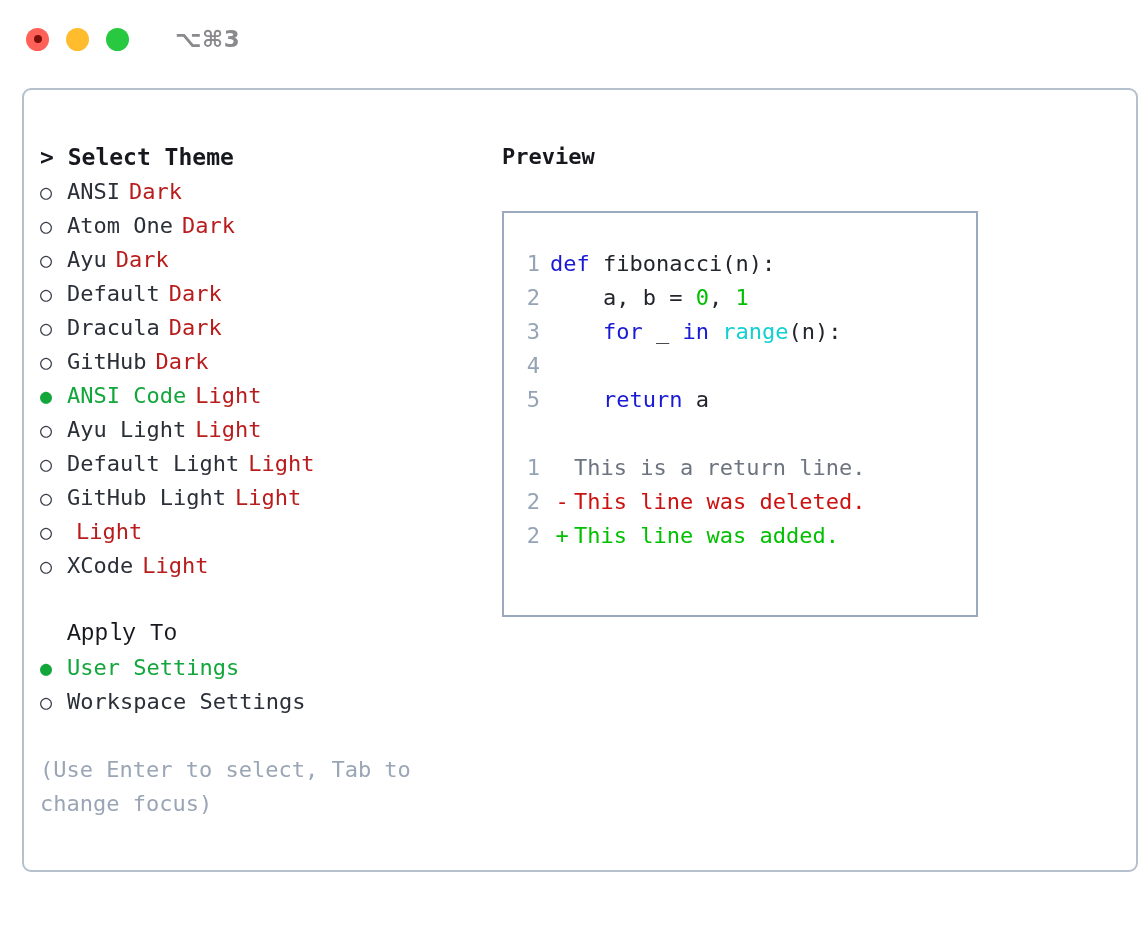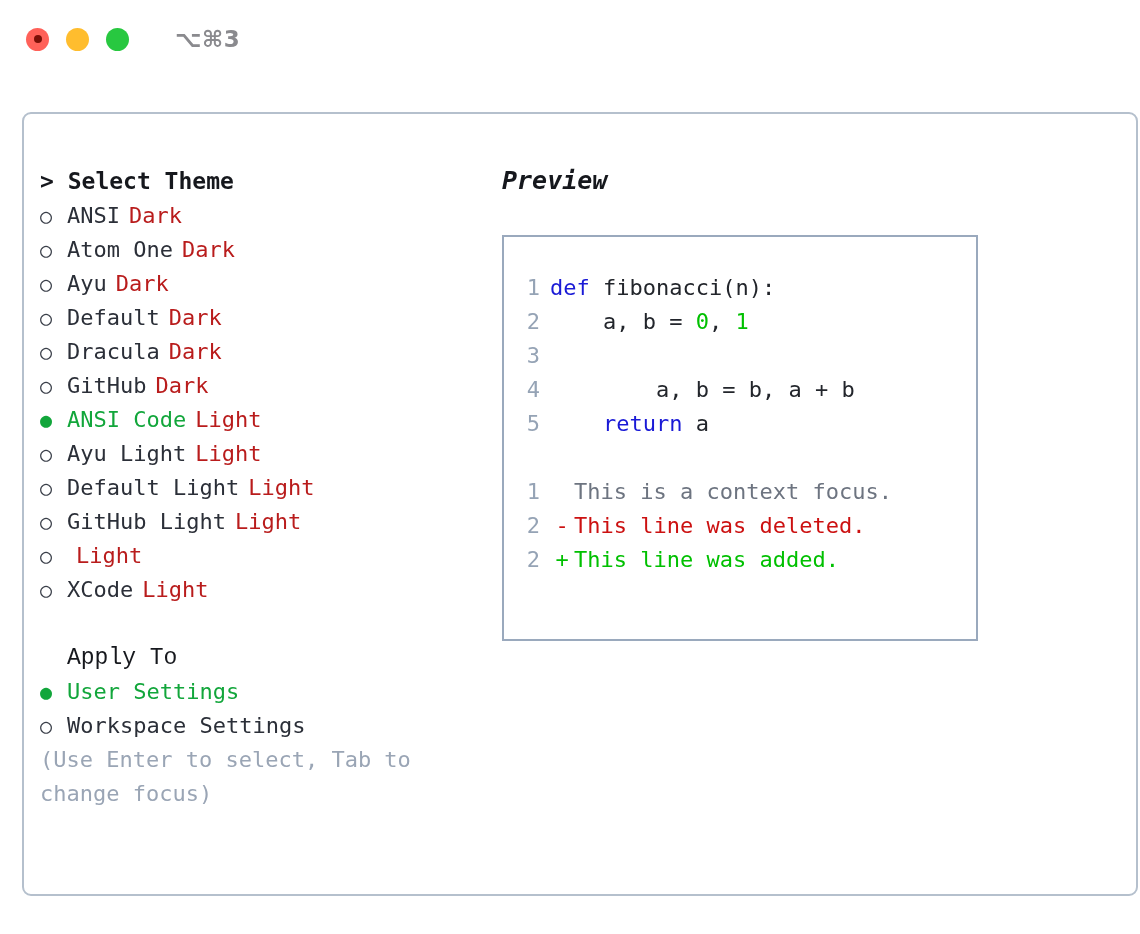--- a/index.html
+++ b/index.html
@@ -69,21 +69,21 @@
     font-weight: bold;
     color: #8a8a8e;
     letter-spacing: 0.5px;
     white-space: nowrap;
   }
 
   
   #main-panel {
     position: absolute;
     left: 22px;
-    top: 112px;
+    top: 88px;
     width: 1116px;
     height: 784px;
     border: 2px solid #b5c0cd;
     border-radius: 9px;
     box-sizing: border-box;
     background: #ffffff;
   }
 
   #panel-columns {
     position: absolute;
@@ -142,41 +142,41 @@
     margin-left: 9px;
   }
 
   #theme-list { margin-top: 1px; }
 
   .group-gap { height: 34px; }
 
   #apply-list { margin-top: 0px; }
 
   #hint-text {
+    margin-top: 34px;
     font-size: 22px;
     line-height: 34px;
     color: #9aa5b5;
     width: 400px;
     padding-left: 0px;
   }
 
   
   #right-column {
     flex: 1 1 auto;
     padding: 50px 0 0 0;
     box-sizing: border-box;
     position: relative;
   }
   #preview-heading {
-    font-size: 25px;
+    font-size: 22px;
     font-weight: bold;
     color: #16181d;
     line-height: 34px;
     margin-left: 0px;
-    font-style: italic;
   }
 
   #preview-frame {
     margin-top: 37px;
     margin-left: 0px;
     width: 476px;
     height: 406px;
     border: 2px solid #9aa9bd;
     box-sizing: border-box;
     background: #ffffff;
@@ -261,27 +261,27 @@
         <div id="hint-text">(Use Enter to select, Tab to change focus)</div>
       </div>
 
       <div id="right-column">
         <div id="preview-heading">Preview</div>
 
         <div id="preview-frame">
           <div id="code-block">
               <div class="code-line"><span class="ln">1</span><span><span class="tok-kw">def</span><span class="tok-fn"> fibonacci</span><span class="code-text">(n):</span></span></div>
               <div class="code-line"><span class="ln">2</span><span><span class="code-text">    a, b = </span><span class="tok-num">0</span><span class="code-text">, </span><span class="tok-num">1</span></span></div>
-              <div class="code-line"><span class="ln">3</span></div>
-              <div class="code-line"><span class="ln">4</span><span><span class="code-text">        a, b = b, a + b</span></span></div>
+              <div class="code-line"><span class="ln">3</span><span><span class="code-text">    </span><span class="tok-kw">for</span><span class="code-text"> _ </span><span class="tok-kw">in</span><span class="code-text"> </span><span class="tok-builtin">range</span><span class="code-text">(n):</span></span></div>
+              <div class="code-line"><span class="ln">4</span></div>
               <div class="code-line"><span class="ln">5</span><span><span class="code-text">    </span><span class="tok-kw">return</span><span class="code-text"> a</span></span></div>
             </div>
           <div class="blank-gap"></div>
           <div id="diff-block">
-              <div class="diff-line"><span class="ln">1</span><span class="diff-sign diff-ctx"> </span><span class="diff-ctx">This is a context focus.</span></div>
+              <div class="diff-line"><span class="ln">1</span><span class="diff-sign diff-ctx"> </span><span class="diff-ctx">This is a return line.</span></div>
               <div class="diff-line"><span class="ln">2</span><span class="diff-sign diff-del">-</span><span class="diff-del">This line was deleted.</span></div>
               <div class="diff-line"><span class="ln">2</span><span class="diff-sign diff-add">+</span><span class="diff-add">This line was added.</span></div>
             </div>
         </div>
       </div>
 
     </div>
   </div>
 </div>
 

